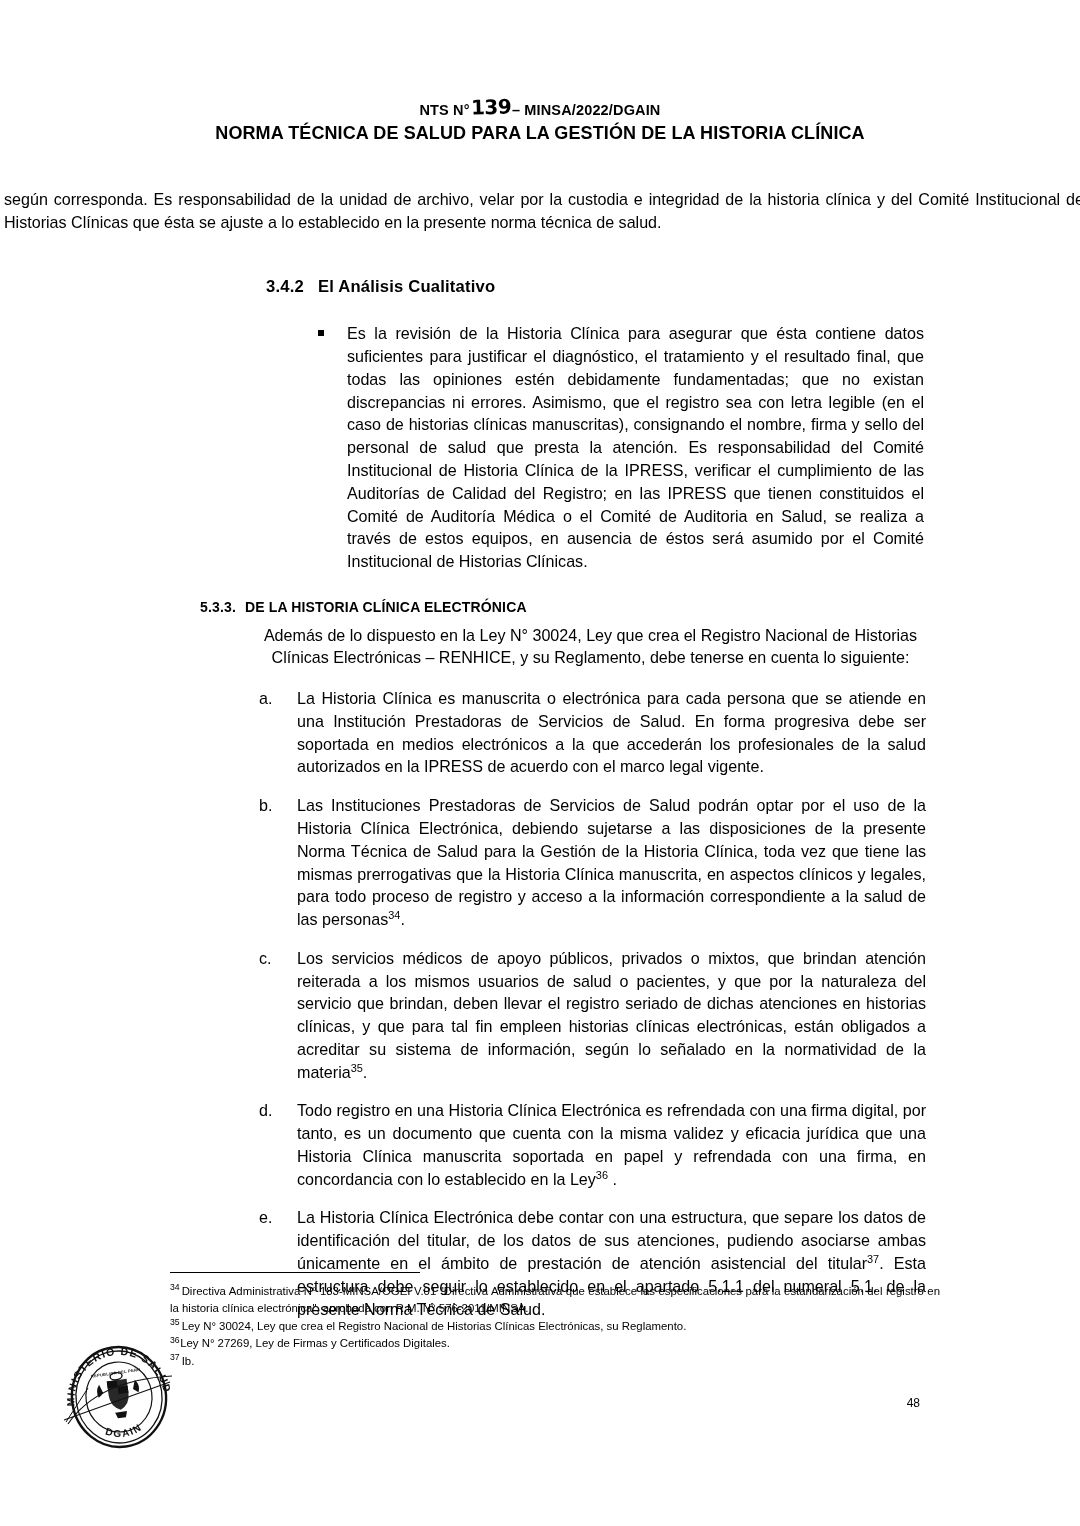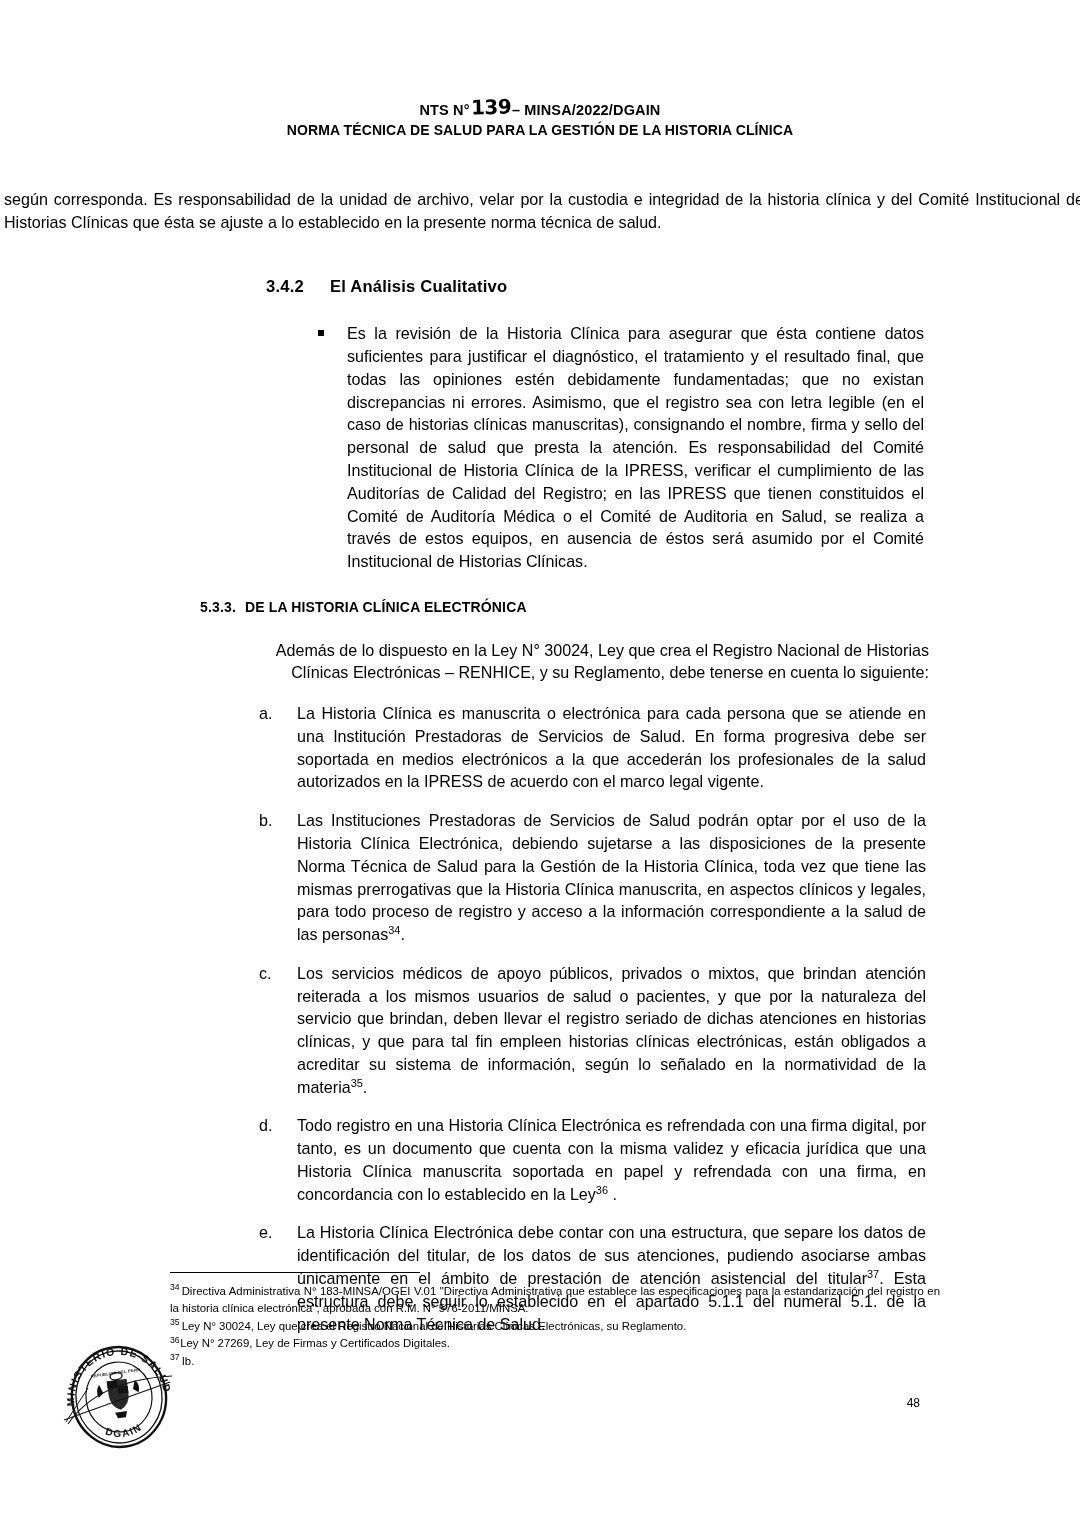--- a/index.html
+++ b/index.html
@@ -30,21 +30,21 @@
     text-align: center;
     line-height: 1.28;
   }
   .doc-header .line1 {
     font-size: 14.5px;
     font-weight: bold;
     letter-spacing: 0.15px;
     white-space: nowrap;
   }
   .doc-header .line2 {
-    font-size: 14px;
+    font-size: 18px;
     font-weight: bold;
     letter-spacing: 0.1px;
     white-space: nowrap;
   }
   .handwritten-num {
     font-family: "DejaVu Sans", sans-serif;
     font-size: 20px;
     font-weight: bold;
     letter-spacing: -0.5px;
     display: inline-block;
@@ -77,21 +77,21 @@
   }
 
   
   .h-342 {
     margin-top: 44px;
     margin-left: 262px;
     font-size: 16.6px;
     font-weight: bold;
     letter-spacing: 0.2px;
   }
-  .h-342 .num { margin-right: 26px; }
+  .h-342 .num { margin-right: 14px; }
 
   
   .bullet-block {
     margin-top: 25px;
     margin-left: 311px;
     margin-right: 160px;
     position: relative;
     padding-left: 32px;
     font-size: 16.1px;
     line-height: 1.415;
@@ -110,26 +110,26 @@
   .h-533 {
     margin-top: 26px;
     margin-left: 196px;
     font-size: 14px;
     font-weight: bold;
     letter-spacing: 0.15px;
   }
   .h-533 .num { margin-right: 9px; }
 
   .intro-533 {
-    margin-top: 24px;
+    margin-top: 9px;
     margin-left: 248px;
     margin-right: 155px;
     font-size: 16.1px;
     line-height: 1.41;
-    text-align: right;
+    text-align: center;
   }
 
   
   .lettered {
     margin-top: 18px;
     margin-left: 255px;
     margin-right: 158px;
   }
   .li-item {
     position: relative;

